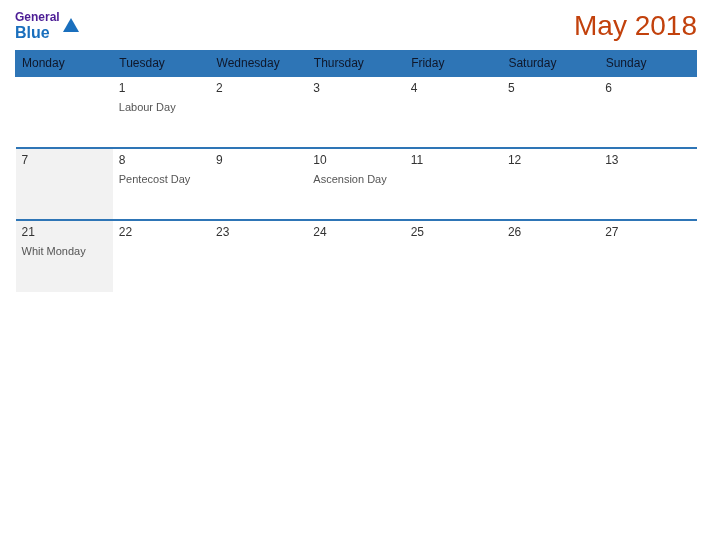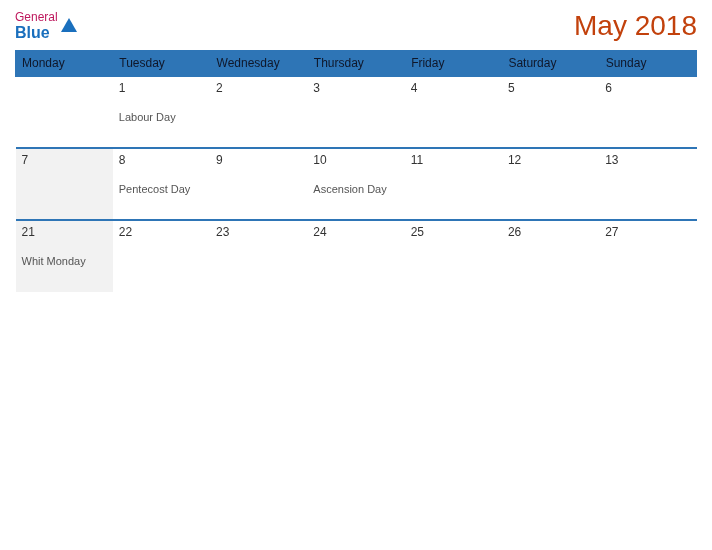--- a/index.html
+++ b/index.html
@@ -26,21 +26,21 @@
       display: flex;
       align-items: center;
       font-size: 13px;
       font-weight: bold;
     }
     .logo-text {
       display: flex;
       flex-direction: column;
       line-height: 1.1;
     }
-    .logo-general { color: #be185d; font-size: 12px; font-weight: normal; }
+    .logo-general { color: #4c1d95; font-size: 12px; font-weight: bold; }
     .logo-blue { color: #1a6fbd; font-size: 16px; font-weight: bold; }
     .logo-triangle {
       width: 0; height: 0;
       border-left: 8px solid transparent;
       border-right: 8px solid transparent;
       border-bottom: 14px solid #1a6fbd;
       margin-left: 3px;
       margin-bottom: 2px;
     }
     .month-title {
@@ -87,21 +87,21 @@
     }
     .day-num {
       font-size: 12px;
       color: #333;
       display: block;
     }
     .holiday {
       font-size: 11px;
       color: #555;
       display: block;
-      margin-top: 16px;
+      margin-top: 6px;
     }
     .empty-cell {
       background: #fff !important;
       border-top: 2px solid #2e75b6;
     }
     .last-row td {
       height: 60px;
     }
     
     .calendar tbody tr td:nth-child(1) {

